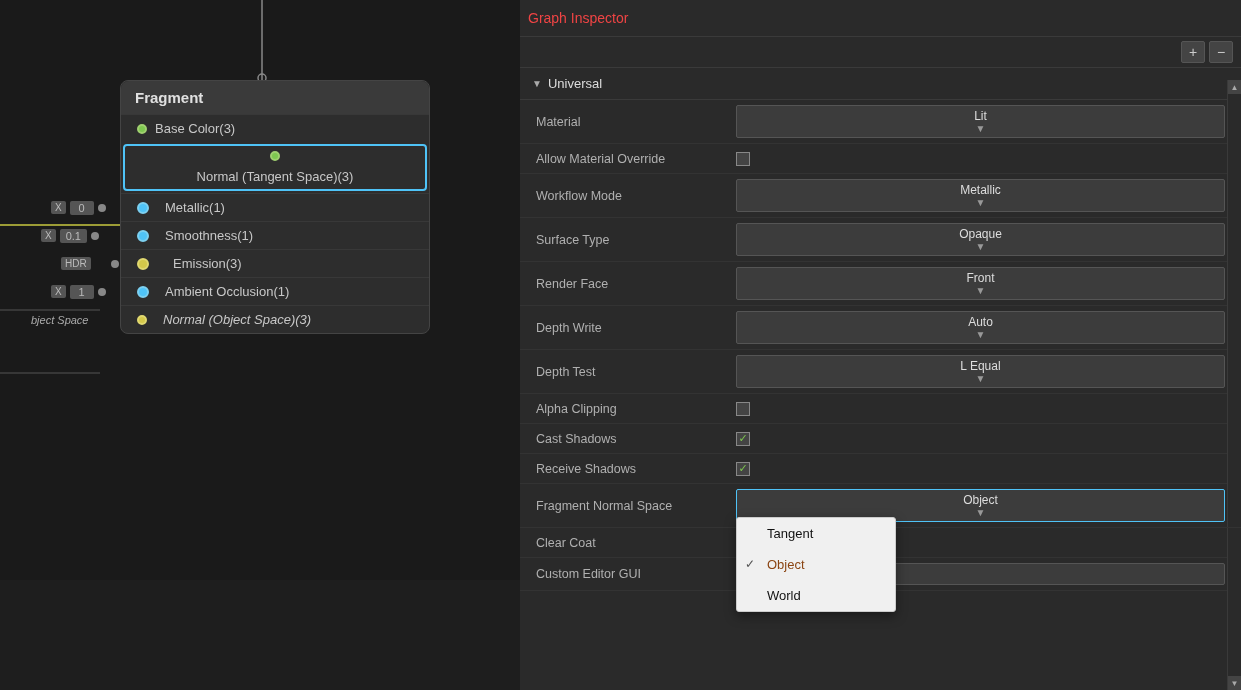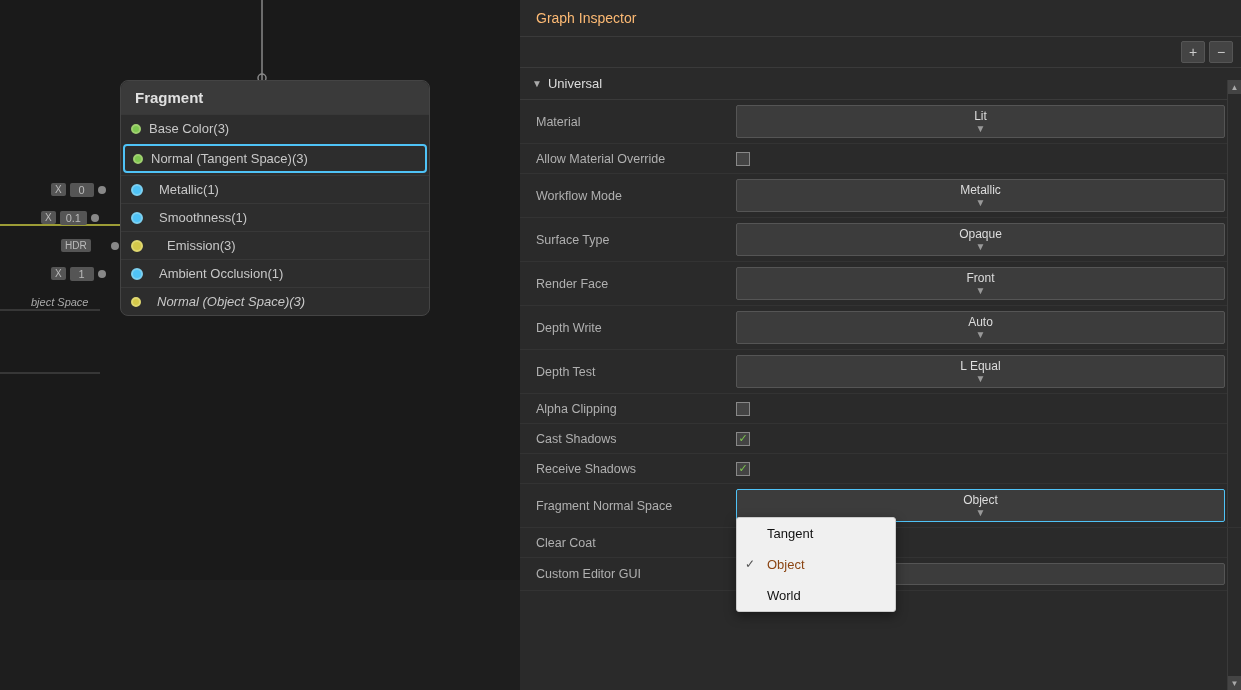--- a/index.html
+++ b/index.html
@@ -48,21 +48,21 @@
       padding: 8px 14px;
       border-radius: 8px 8px 0 0;
       font-size: 15px;
       font-weight: 600;
       color: #e0e0e0;
     }
 
     .fragment-row {
       display: flex;
       align-items: center;
-      padding: 6px 10px;
+      padding: 6px 16px;
       border-top: 1px solid #383838;
       gap: 8px;
       position: relative;
     }
 
     .fragment-row.selected {
       border: 2px solid #4fc3f7;
       border-radius: 4px;
       margin: 2px;
     }
@@ -118,23 +118,23 @@
     .right-panel {
       flex: 1;
       height: 690px;
       background: #2a2a2a;
       display: flex;
       flex-direction: column;
       overflow: hidden;
     }
 
     .inspector-header {
-      padding: 10px 16px;
+      padding: 10px 8px;
       font-size: 14px;
-      color: #fdba74;
+      color: #ef4444;
       background: #2a2a2a;
       border-bottom: 1px solid #3a3a3a;
       flex-shrink: 0;
     }
 
     .toolbar-bar {
       display: flex;
       justify-content: flex-end;
       align-items: center;
       padding: 4px 8px;
@@ -319,21 +319,21 @@
   <div class="fragment-node">
     <div class="fragment-header">
       <span>Fragment</span>
     </div>
 
     <div class="fragment-row">
       <div class="dot-green"></div>
       <span class="row-label">Base Color(3)</span>
     </div>
 
-    <div class="fragment-row selected" style="margin:2px; padding:5px 8px;">
+    <div class="fragment-row selected" style="margin:2px; padding:5px 8px;flex-direction:column;">
       <div class="dot-green"></div>
       <span class="row-label">Normal (Tangent Space)(3)</span>
     </div>
 
     <div class="fragment-row" style="position:relative;">
       <div style="position:absolute; left:-70px; display:flex; align-items:center; gap:4px;">
         <span class="x-badge">X</span>
         <span class="value-badge">0</span>
         <div class="right-dot-filled"></div>
       </div>

